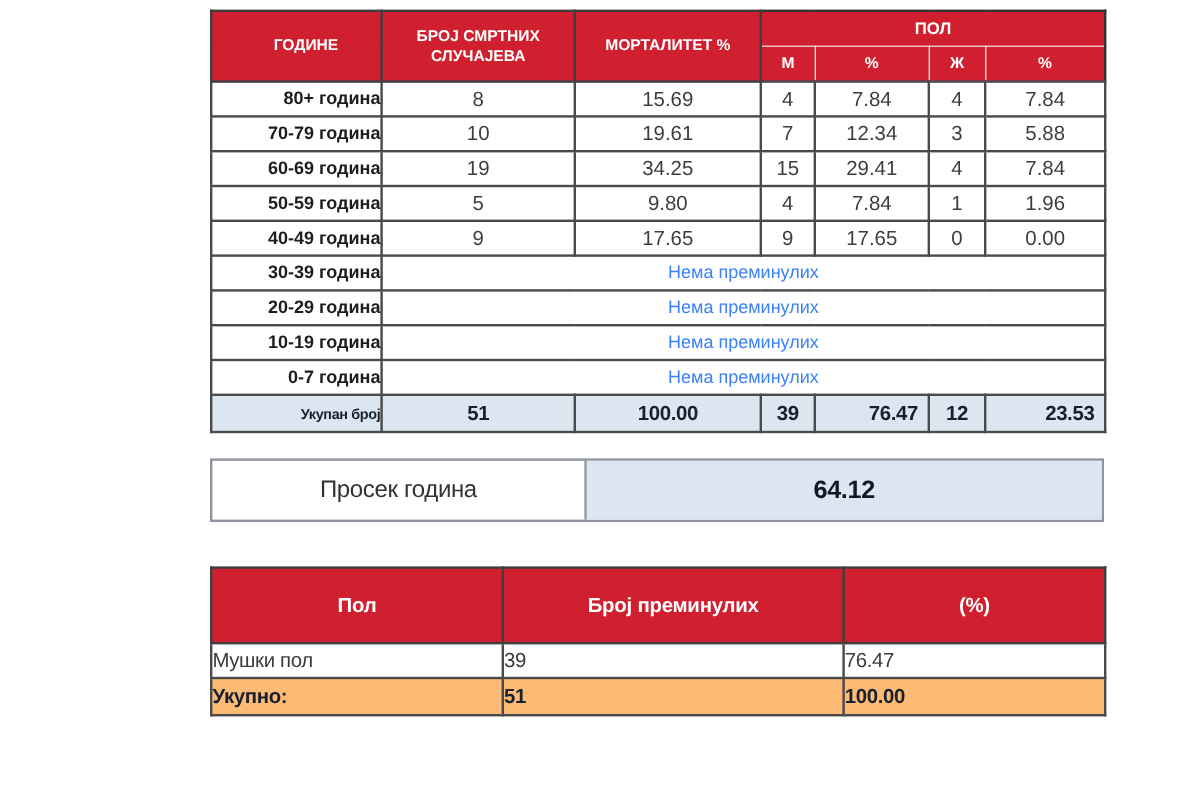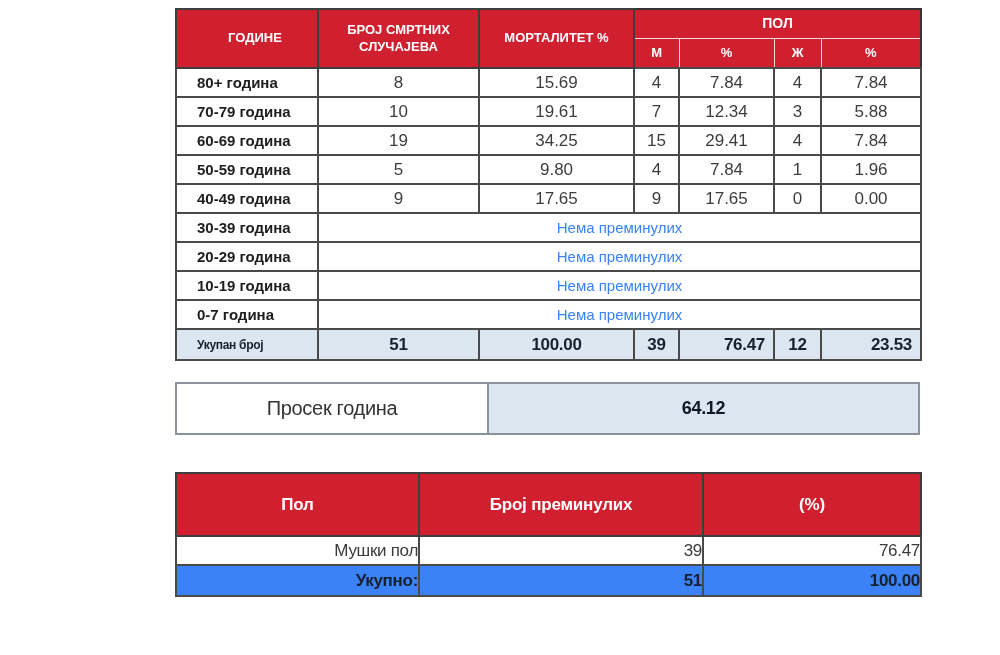--- a/index.html
+++ b/index.html
@@ -57,21 +57,21 @@
   table.main td {
     border: 2px solid #4a4a4a;
     height: 27px;
     text-align: center;
     vertical-align: middle;
     font-size: 17px;
     color: #3d3d3d;
     padding: 0;
   }
   table.main td.age {
-    text-align: left;
+    text-align: right;
     padding-left: 20px;
     font-weight: bold;
     font-size: 15px;
     color: #1d1d1d;
   }
   table.main td.none {
     font-size: 15px;
     color: #3b82f6;
   }
   table.main tr.total td {
@@ -113,21 +113,21 @@
     box-sizing: border-box;
     letter-spacing: -0.3px;
   }
   .avg-value {
     flex: 1;
     display: flex;
     align-items: center;
     justify-content: center;
     background: #dce6f1;
     font-weight: bold;
-    font-size: 18px;
+    font-size: 21px;
     color: #101828;
     letter-spacing: -0.3px;
   }
 
   
   .gender-wrap {
     position: absolute;
     left: 175px;
     top: 472px;
   }
@@ -144,29 +144,29 @@
     font-size: 17px;
     height: 59px;
     border: 2px solid #3e3e3e;
     text-align: center;
     vertical-align: middle;
     letter-spacing: -0.2px;
   }
   table.gender td {
     border: 2px solid #4a4a4a;
     height: 27px;
-    text-align: right;
+    text-align: left;
     vertical-align: middle;
     font-size: 17px;
     color: #3b3b3b;
     letter-spacing: -0.3px;
     padding: 0;
   }
   table.gender tr.total td {
-    background: #3b82f6;
+    background: #fdba74;
     font-weight: bold;
     color: #16202e;
     height: 29px;
   }
 </style>
 </head>
 <body>
 
 <div class="stage">
   <table class="main">

